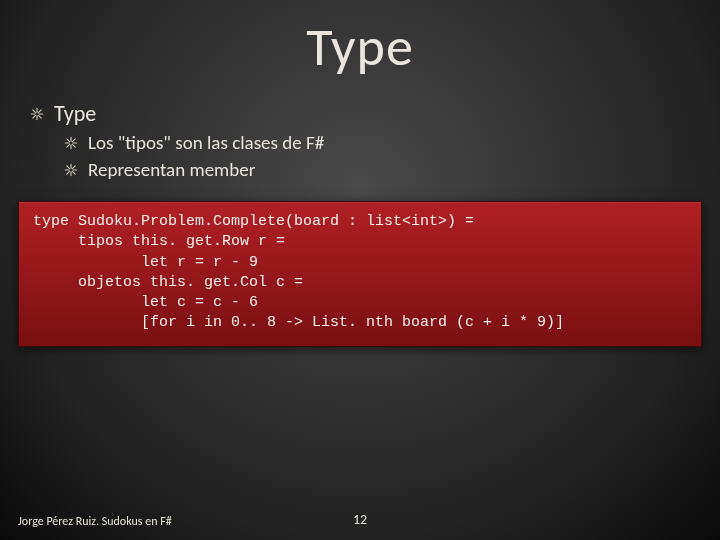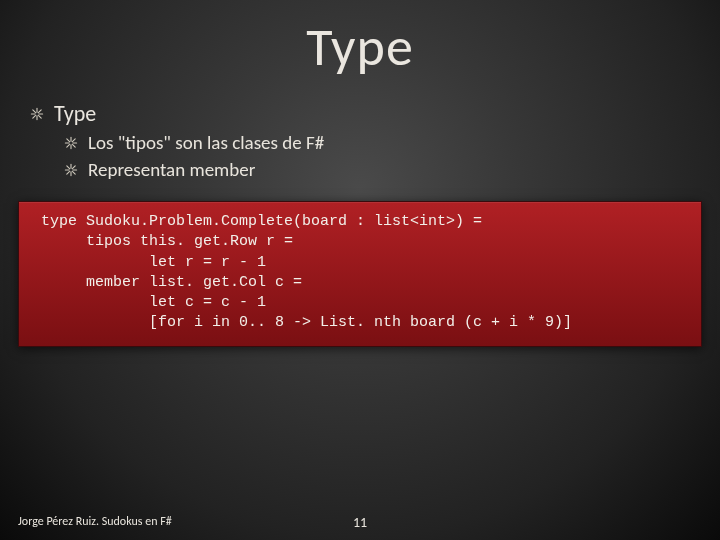--- a/index.html
+++ b/index.html
@@ -34,36 +34,36 @@
     flex-shrink: 0;
   }
   .bullet-icon svg { width: 14px; height: 14px; }
   .b1-text { font-size: 22px; color: #eae6df; }
   .b2-text { font-size: 19px; color: #e8e4dc; }
   .code-box {
     margin: 20px 18px 0 18px;
     background: linear-gradient(180deg, #b02024 0%, #7a0f12 100%);
     border: 1px solid #3a0a0c;
     box-shadow: 0 2px 10px rgba(0,0,0,0.6), inset 0 1px 0 rgba(255,255,255,0.08);
-    padding: 10px 14px 12px 22px;
+    padding: 10px 14px 12px 14px;
   }
   .code-line {
     font-family: "Consolas", "Courier New", monospace;
     font-size: 15px;
     line-height: 1.35;
     color: #f2efe9;
     white-space: pre;
   }
   .footer {
     position: absolute;
     bottom: 12px;
     left: 18px;
     right: 18px;
     display: flex;
-    align-items: flex-start;
+    align-items: flex-end;
   }
   .footer-left {
     font-size: 12px;
     color: #e8e4dc;
   }
   .footer-page {
     position: absolute;
     left: 50%;
     transform: translateX(-50%);
     font-size: 14px;
@@ -121,23 +121,23 @@
     </span>
     <span class="b2-text">Representan member</span>
   </div>
 
 </div>
 
 <div class="code-box">
   <div class="code-line">type Sudoku.Problem.Complete(board : list&lt;int&gt;) =</div>
   <div class="code-line"></div>
   <div class="code-line">     tipos this. get.Row r =</div>
-  <div class="code-line">            let r = r - 1</div>
+  <div class="code-line">            let r = r - 9</div>
   <div class="code-line"></div>
-  <div class="code-line">     member list. get.Col c =</div>
-  <div class="code-line">            let c = c - 1</div>
+  <div class="code-line">     objetos this. get.Col c =</div>
+  <div class="code-line">            let c = c - 6</div>
   <div class="code-line">            [for i in 0.. 8 -&gt; List. nth board (c + i * 9)]</div>
 </div>
 
 <div class="footer">
   <span class="footer-left">Jorge Pérez Ruiz. Sudokus en F#</span>
-  <span class="footer-page">11</span>
+  <span class="footer-page">12</span>
 </div>
 
 </body></html>

